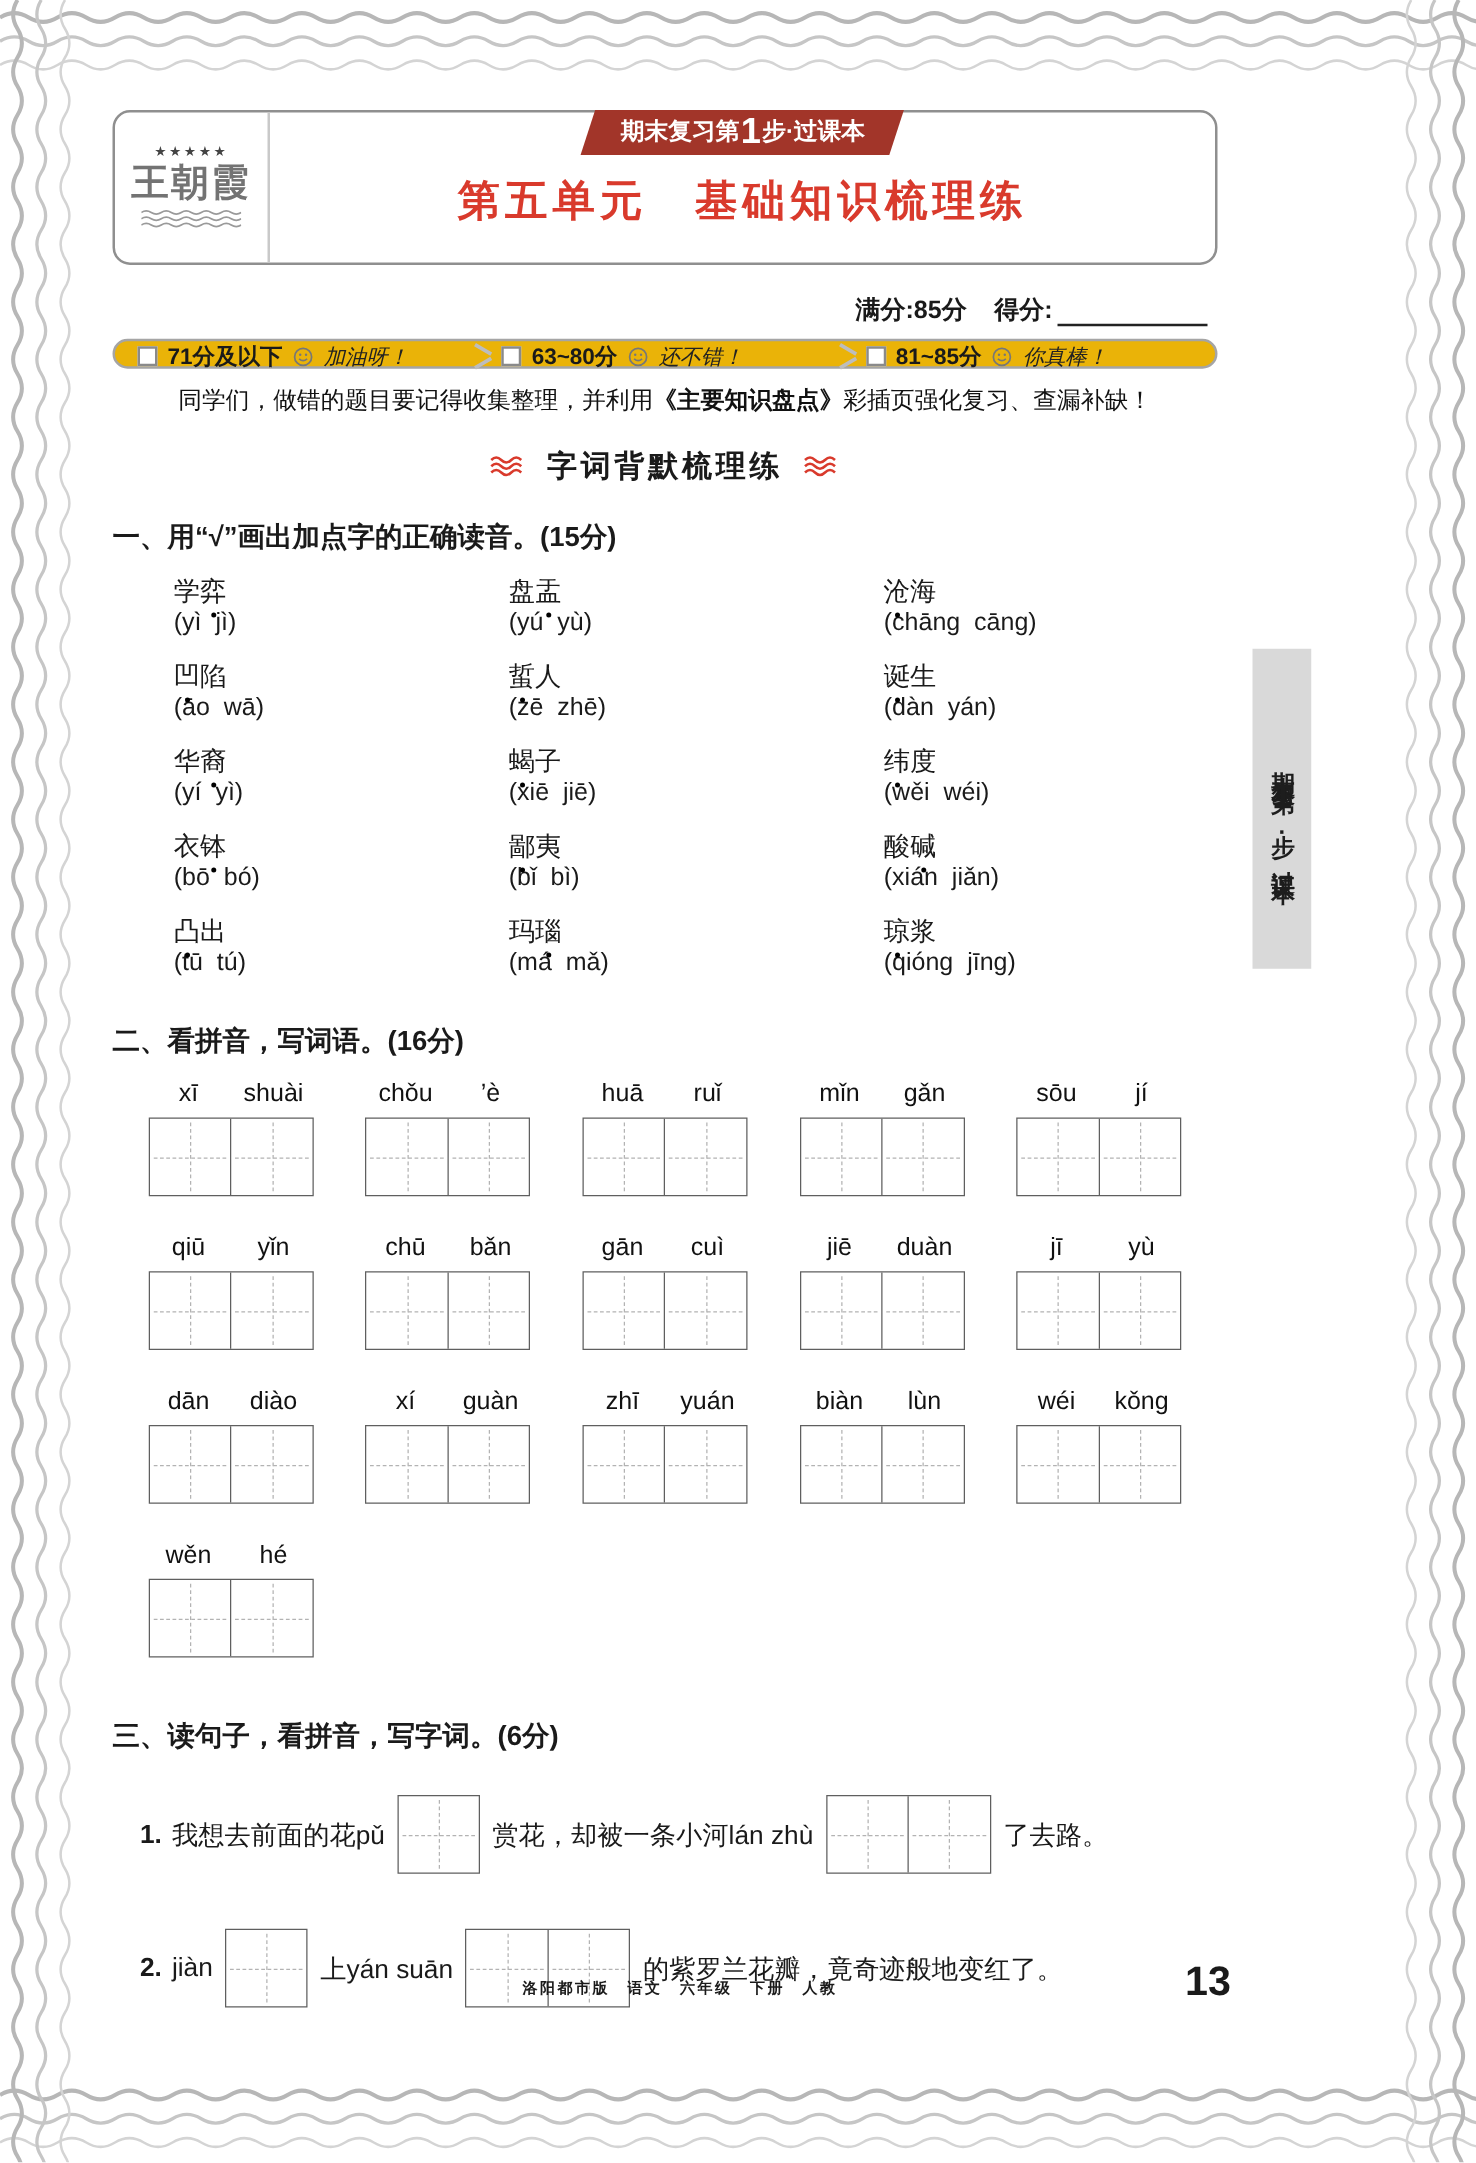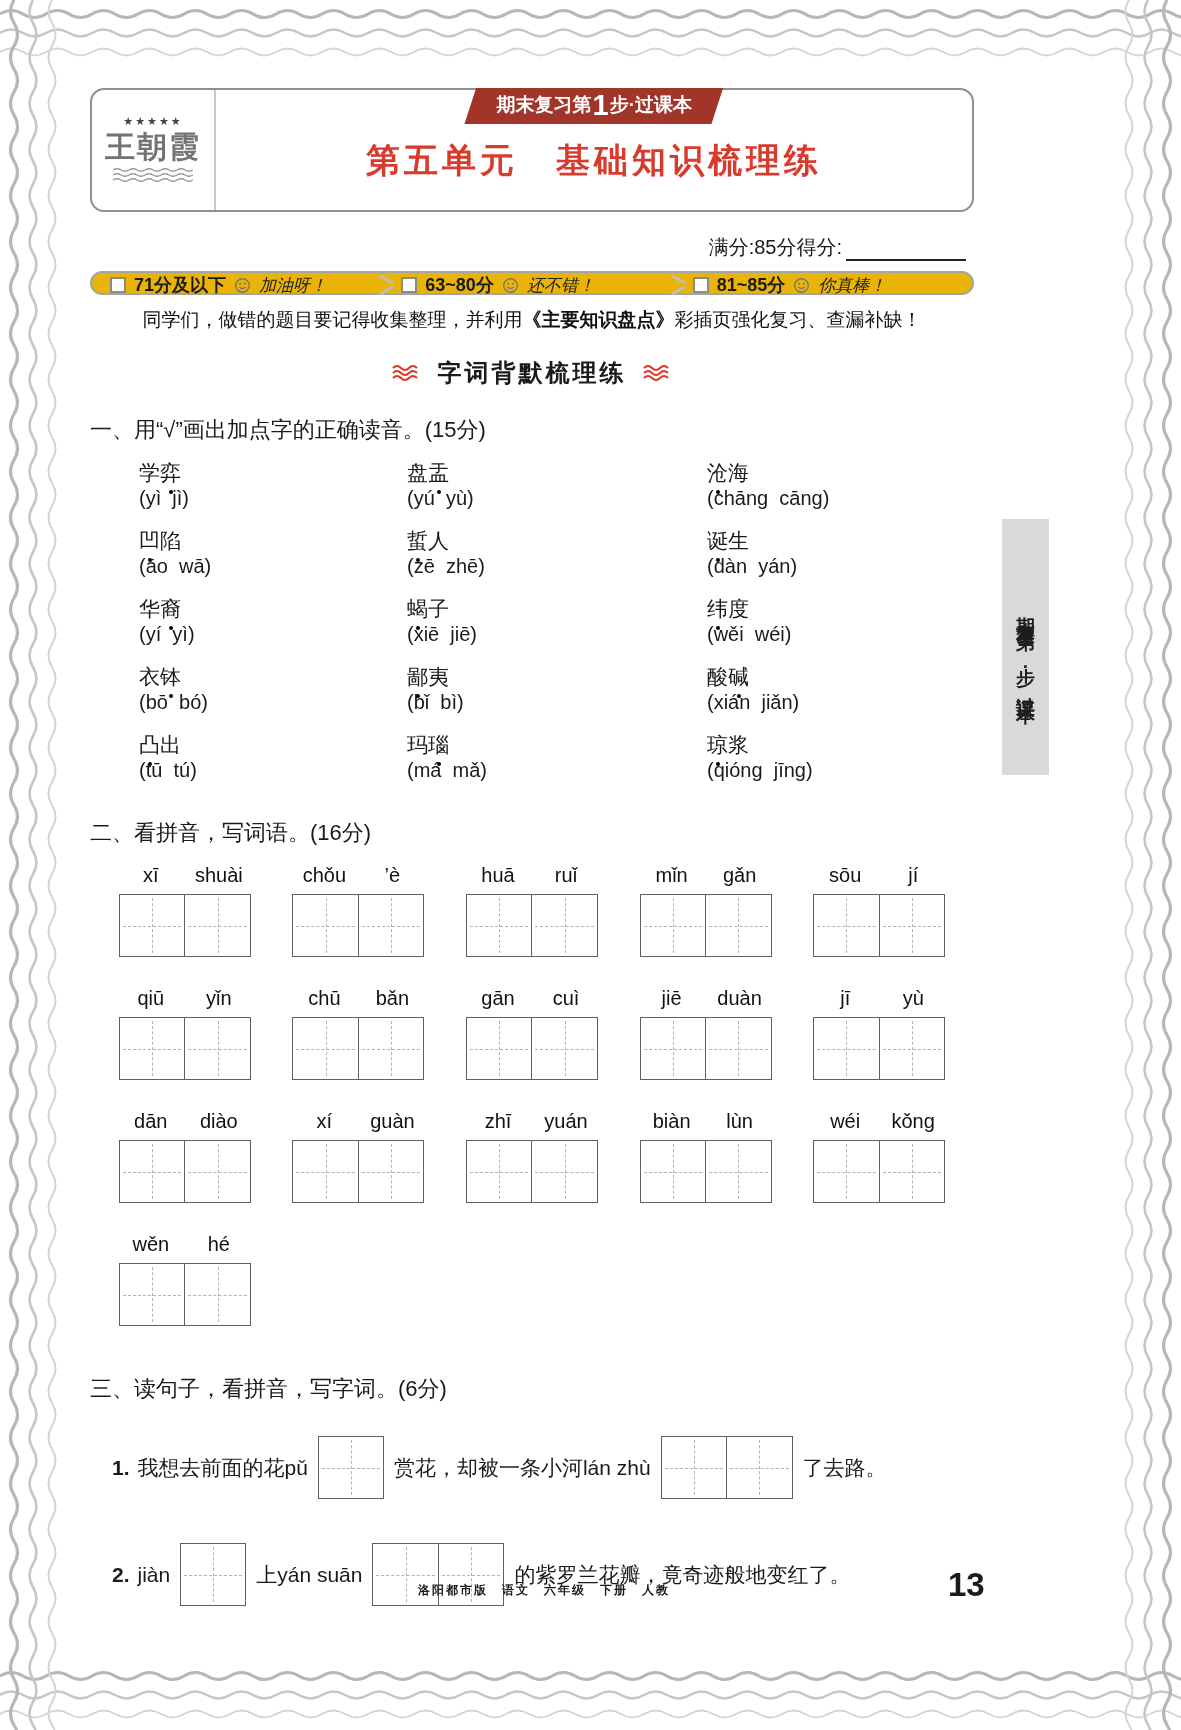--- a/index.html
+++ b/index.html
@@ -23,21 +23,21 @@
   .logo{width:124px; border-right:2px solid #c9c9c9; display:flex; flex-direction:column; align-items:center; justify-content:center; gap:3px; padding:6px 2px;}
   .logo .stars{font-size:11px; letter-spacing:2px; color:#444;}
   .logo .name{font-size:30px; font-weight:900; color:#737373; letter-spacing:2px; line-height:1.05;}
   .hmain{flex:1; position:relative; display:flex; flex-direction:column; align-items:center;}
   .badge{position:absolute; top:-2px; left:50%; transform:translateX(-50%) skewX(-18deg); background:var(--badge); padding:4px 26px 6px;}
   .badge-inner{transform:skewX(18deg); color:#fff; font-weight:bold; font-size:19px; display:flex; align-items:center; gap:1px; white-space:nowrap;}
   .badge-inner .bnum{font-size:29px; line-height:.9; font-weight:900;}
   .title{margin-top:48px; font-size:34px; font-weight:900; color:var(--accent); letter-spacing:4px; white-space:nowrap;}
 
   
-  .scorerow{display:flex; justify-content:flex-end; align-items:flex-end; margin-top:22px; padding-right:8px; font-size:20px; font-weight:normal;}
+  .scorerow{display:flex; justify-content:flex-end; align-items:flex-end; gap:22px; margin-top:22px; padding-right:8px; font-size:20px; font-weight:bold;}
   .scoreline{display:inline-block; width:120px; height:0; border-bottom:2px solid #222; margin-left:4px;}
   .earned{display:flex; align-items:flex-end;}
 
   
   .band{margin-top:10px; height:24px; border:2px solid #a5a5a5; border-radius:17px; display:flex; align-items:flex-start; padding:0 18px; background:#eab308;}
   .seg{flex:1; display:flex; align-items:center; gap:8px; font-size:18px;}
   .cb{width:16px; height:16px; border:2px solid #8a8a8a; background:#fff; flex:0 0 auto;}
   .range{font-weight:600;}
   .remark{font-style:italic; font-size:17px; color:#222;}
   .sep{position:relative; width:30px; height:24px; flex:0 0 auto;}
@@ -46,21 +46,21 @@
   .sep i:last-child{bottom:5px; transform:rotate(-30deg);}
 
   .notice{margin-top:12px; text-align:center; font-size:19px; color:#111;}
   .notice b{font-weight:900;}
 
   
   .schead{margin-top:24px; display:flex; justify-content:center; align-items:center; gap:14px;}
   .schead .t{font-size:24px; font-weight:700; letter-spacing:3px;}
   .wavemark{color:var(--accent); display:flex; align-items:center;}
 
-  .qhead{font-size:22px; font-weight:normal; margin-top:26px;}
+  .qhead{font-size:22px; font-weight:bold; margin-top:26px;}
   .qhead.mt2{margin-top:36px;}
   .qhead.mt3{margin-top:48px;}
 
   
   .s1grid{margin-top:14px; padding-left:48px; display:grid; grid-template-columns:268px 300px 1fr; row-gap:17px; font-size:21px;}
   .item{display:flex; align-items:baseline; white-space:nowrap;flex-direction:column;}
   .w span{display:inline-block;}
   .dd{position:relative;}
   .dd::after{content:""; position:absolute; left:50%; bottom:-7px; width:4px; height:4px; border-radius:50%; background:#000; transform:translateX(-50%);}
   .reading{white-space:pre; font-size:20px; margin-left:1px;}

